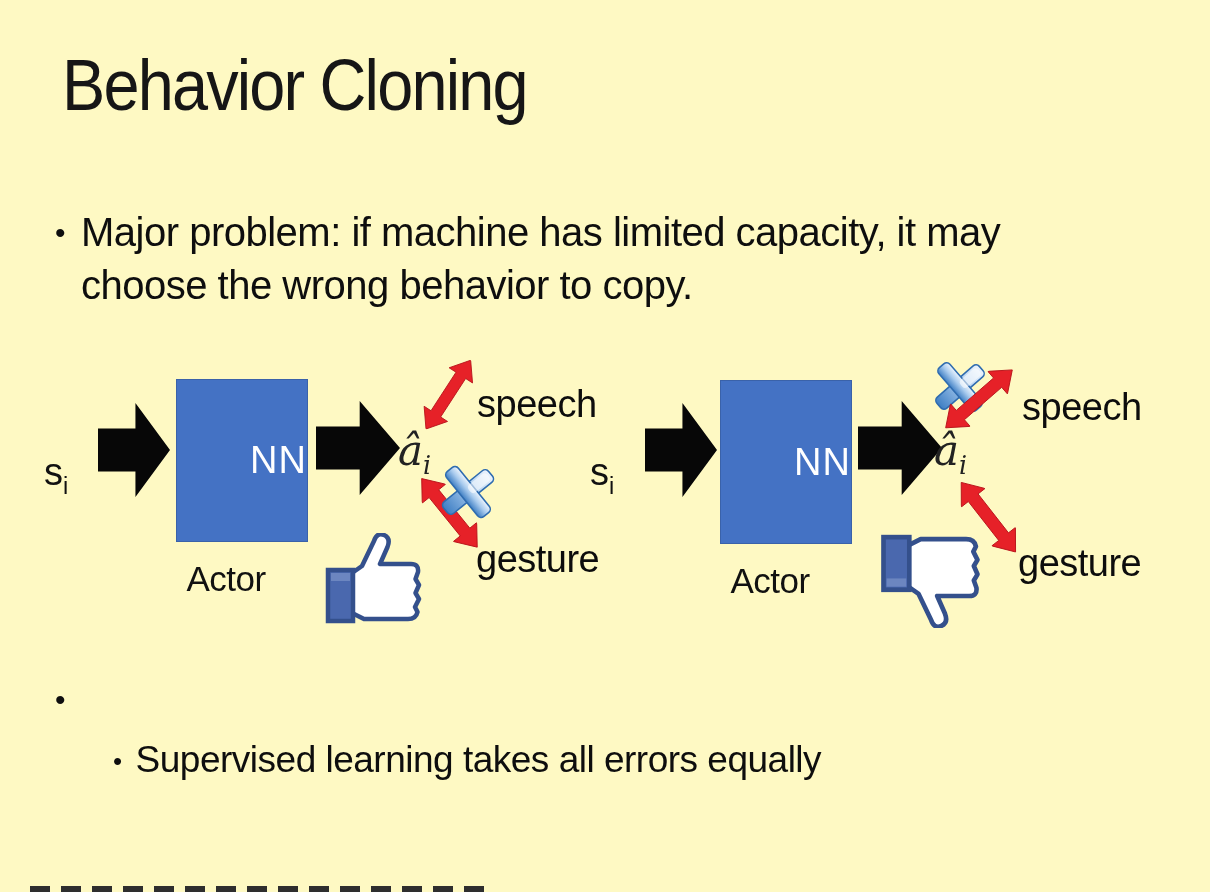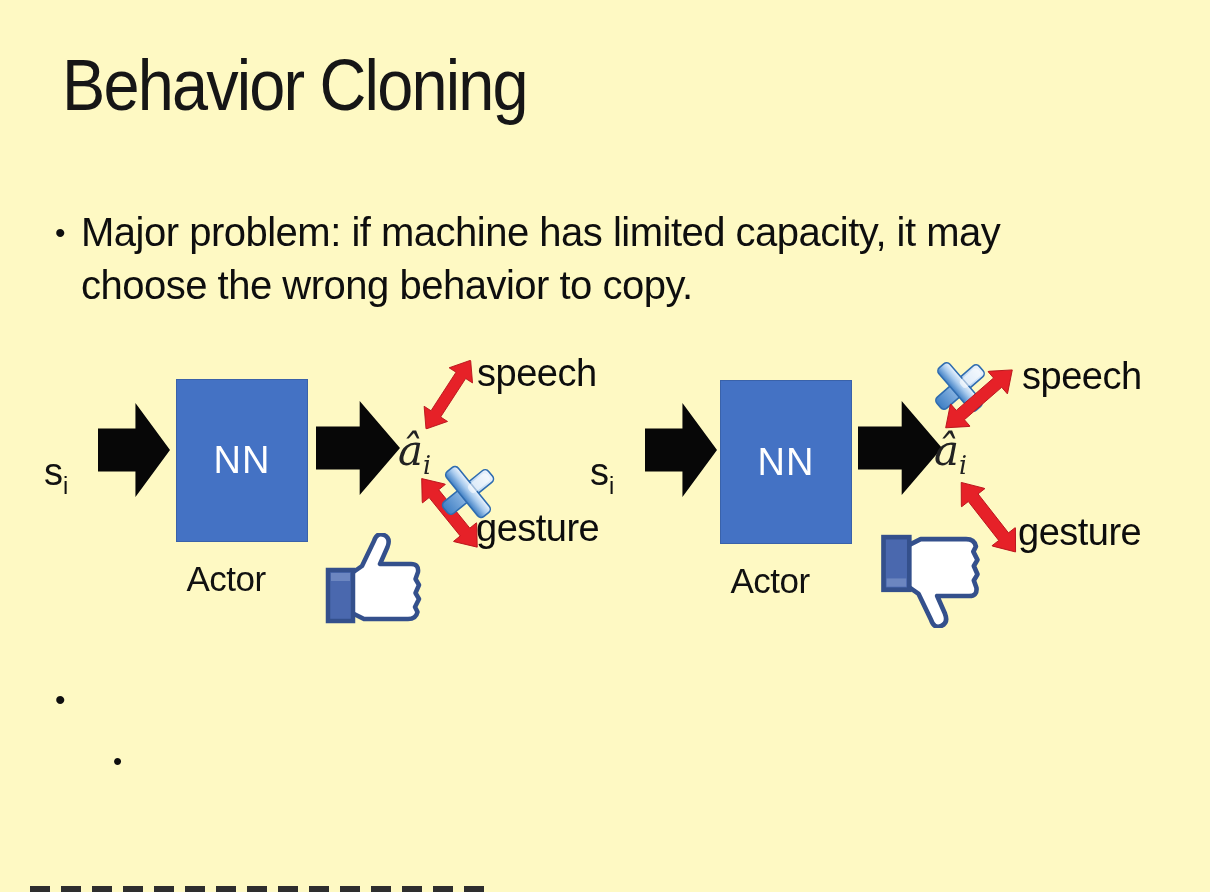--- a/index.html
+++ b/index.html
@@ -17,37 +17,37 @@
   .bullet .dot{flex:0 0 auto;}
   .b1{left:55px; top:206px; width:1060px; font-size:40px; line-height:1.32; letter-spacing:-.5px;}
   .b1 .dot{font-size:30px; margin:7px 16px 0 0;}
   .b2{left:55px; top:676px; width:1120px; font-size:40px; letter-spacing:-.5px;}
   .b2 .dot{font-size:30px; margin:7px 16px 0 0;}
   .b3{left:113px; top:739px; width:1020px; font-size:37px; letter-spacing:-.5px;}
   .b3 .dot{font-size:26px; margin:7px 14px 0 0;}
 
   .nn-box{
     width:130px; background:#4472C4; border:1px solid #3A62A9;
-    display:flex; align-items:center; justify-content:center;
+    display:flex; align-items:center; justify-content:flex-end;
   }
   .nn-box .nn-label{color:#fff; font-size:38px; letter-spacing:1px;}
   .actor{font-size:35px; text-align:center; letter-spacing:-.5px;}
 
   .io-label{font-size:38px; white-space:nowrap;margin-top:21px;}
   .io-label sub{font-size:.62em;}
   .out-label{font-family:"DejaVu Serif", serif; font-style:italic; font-size:42px; white-space:nowrap; color:#222;}
   .out-label sub{font-size:.6em; line-height:0;}
 
   .block-arrow{
     background:#070707;
     clip-path:polygon(0 27%, 52% 27%, 52% 0, 100% 50%, 52% 100%, 52% 73%, 0 73%);
   }
   .darrow{transform-origin:0 50%;}
   .darrow svg{display:block; width:100%; height:100%;}
-  .side-label{font-size:38px; letter-spacing:-.5px; white-space:nowrap; color:#0d0d0d;}
+  .side-label{font-size:38px; letter-spacing:-.5px; white-space:nowrap; color:#0d0d0d;margin-top:31px;}
   .icon-wrap svg{display:block; width:100%; height:100%;}
 
   .cropped-strip{
     left:30px; bottom:0; width:462px; height:6px;
     background:repeating-linear-gradient(90deg,#2e2e2e 0 20px, transparent 20px 31px);
   }
 </style>
 </head>
 <body>
 
@@ -170,17 +170,18 @@
           <use href="#thumb-shape"></use>
         </g>
       </svg>
   </div>
 
   <div class="abs bullet b2">
     <span class="dot">•</span>
   </div>
   <div class="abs bullet b3">
     <span class="dot">•</span>
+    <span>Supervised learning takes all errors equally</span>
   </div>
 
   <div class="abs cropped-strip"></div>
 
 </div>
 
 </body></html>

